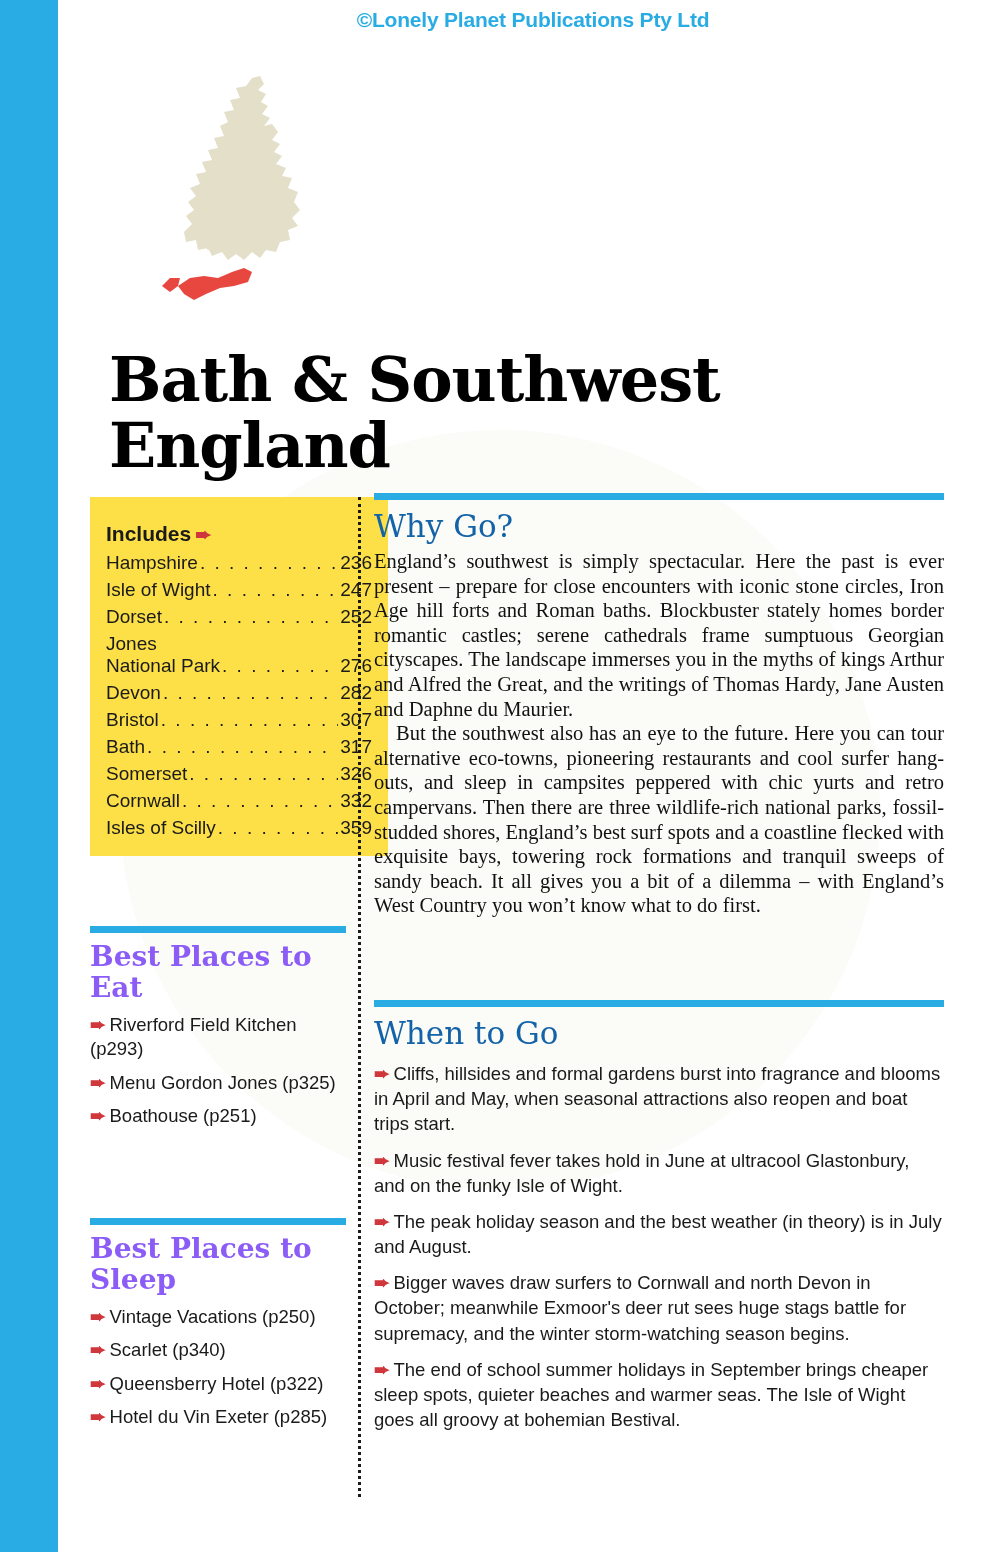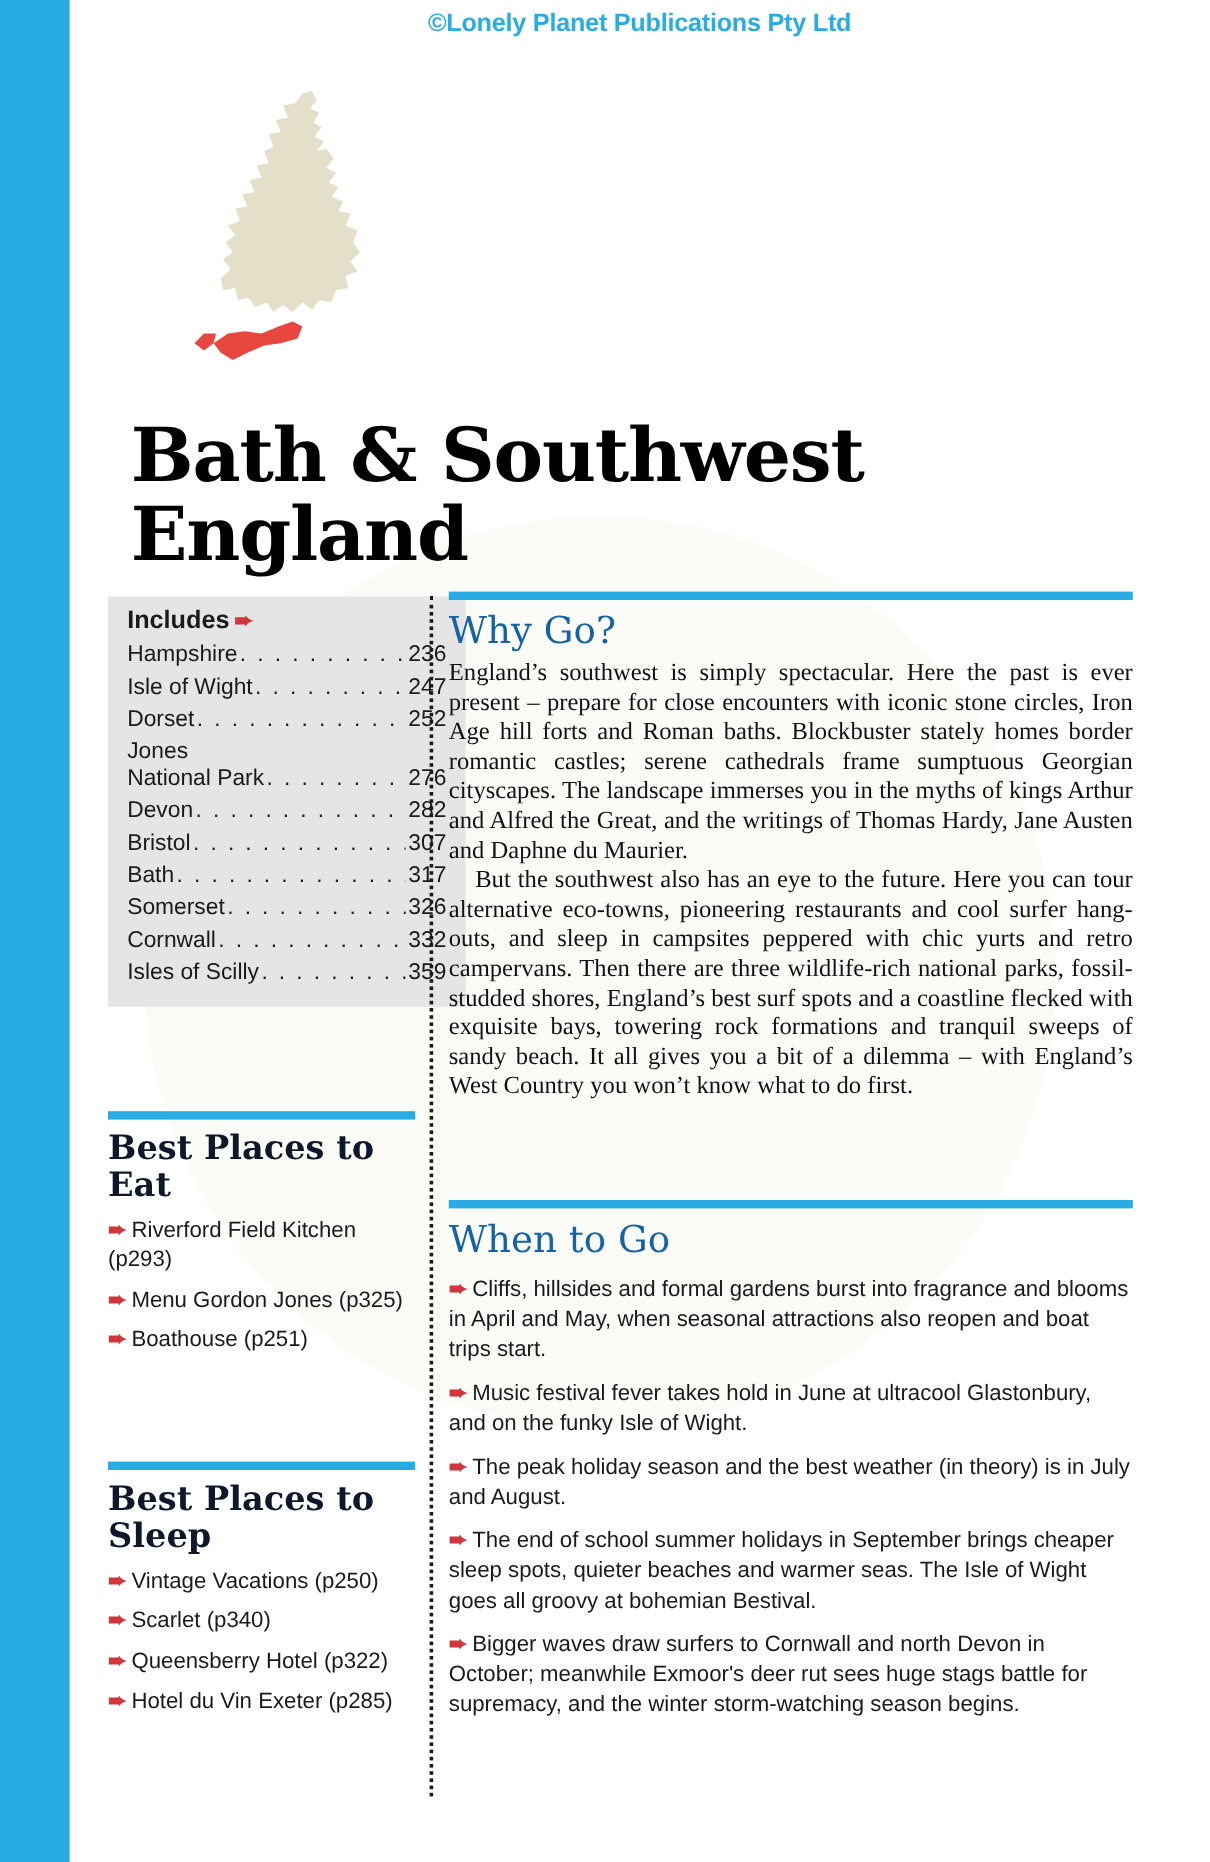--- a/index.html
+++ b/index.html
@@ -60,22 +60,22 @@
     line-height: 1.08;
     color: #000;
     letter-spacing: -1px;
     margin-left: 19px;
   }
   
   .includes-box {
     position: absolute;
     left: 32px; top: 497px;
     width: 298px;
-    background: #e5e5e5;
-    padding: 8px 16px 12px 16px;
+    background: #fde047;
+    padding: 25px 16px 12px 16px;
   }
   .includes-head {
     font-family: "Liberation Sans", sans-serif;
     font-weight: bold;
     font-size: 21px;
     color: #1a1a1a;
     margin: 0 0 6px 0;
   }
   .includes-head .arrow { color: #d0373c; font-size: 19px; margin-left: 4px; }
   .inc-row {
@@ -106,21 +106,21 @@
   .rule-thick {
     height: 7px;
     background: #29ace3;
     width: 256px;
   }
   .sec-left { position: absolute; left: 32px; width: 256px; }
   .sec-title {
     font-family: "DejaVu Serif", serif;
     font-weight: bold;
     font-size: 28px;
-    color: #0f172a;
+    color: #8b5cf6;
     margin: 8px 0 4px 0;
     line-height: 1.12;
   }
   .bullet-left {
     font-family: "Liberation Sans", sans-serif;
     font-size: 18.5px;
     color: #1a1a1a;
     line-height: 1.32;
     margin: 9px 0 0 0;
   }
@@ -275,17 +275,17 @@
     <p class="body-p">England’s southwest is simply spectacular. Here the past is ever present – prepare for close encounters with iconic stone circles, Iron Age hill forts and Roman baths. Blockbuster stately homes border romantic castles; serene cathedrals frame sumptuous Georgian cityscapes. The landscape immerses you in the myths of kings Arthur and Alfred the Great, and the writings of Thomas Hardy, Jane Austen and Daphne du Maurier.</p>
     <p class="body-p indent">But the southwest also has an eye to the future. Here you can tour alternative eco-towns, pioneering restaurants and cool surfer hang-outs, and sleep in campsites peppered with chic yurts and retro campervans. Then there are three wildlife-rich national parks, fossil-studded shores, England’s best surf spots and a coastline flecked with exquisite bays, towering rock formations and tranquil sweeps of sandy beach. It all gives you a bit of a dilemma – with England’s West Country you won’t know what to do first.</p>
   </div>
 
   <div class="col-right" style="top:1000px;">
     <div class="rule-thick-r"></div>
     <div class="h-right">When to Go</div>
     <p class="bullet-right"><span class="ar">➨</span><span>Cliffs, hillsides and formal gardens burst into fragrance and blooms in April and May, when seasonal attractions also reopen and boat trips start.</span></p>
     <p class="bullet-right"><span class="ar">➨</span><span>Music festival fever takes hold in June at ultracool Glastonbury, and on the funky Isle of Wight.</span></p>
     <p class="bullet-right"><span class="ar">➨</span><span>The peak holiday season and the best weather (in theory) is in July and August.</span></p>
+    <p class="bullet-right"><span class="ar">➨</span><span>Bigger waves draw surfers to Cornwall and north Devon in October; meanwhile Exmoor's deer rut sees huge stags battle for supremacy, and the winter storm-watching season begins.</span></p>
     <p class="bullet-right"><span class="ar">➨</span><span>The end of school summer holidays in September brings cheaper sleep spots, quieter beaches and warmer seas. The Isle of Wight goes all groovy at bohemian Bestival.</span></p>
-    <p class="bullet-right"><span class="ar">➨</span><span>Bigger waves draw surfers to Cornwall and north Devon in October; meanwhile Exmoor's deer rut sees huge stags battle for supremacy, and the winter storm-watching season begins.</span></p>
   </div>
 
 </div>
 
 </body></html>

